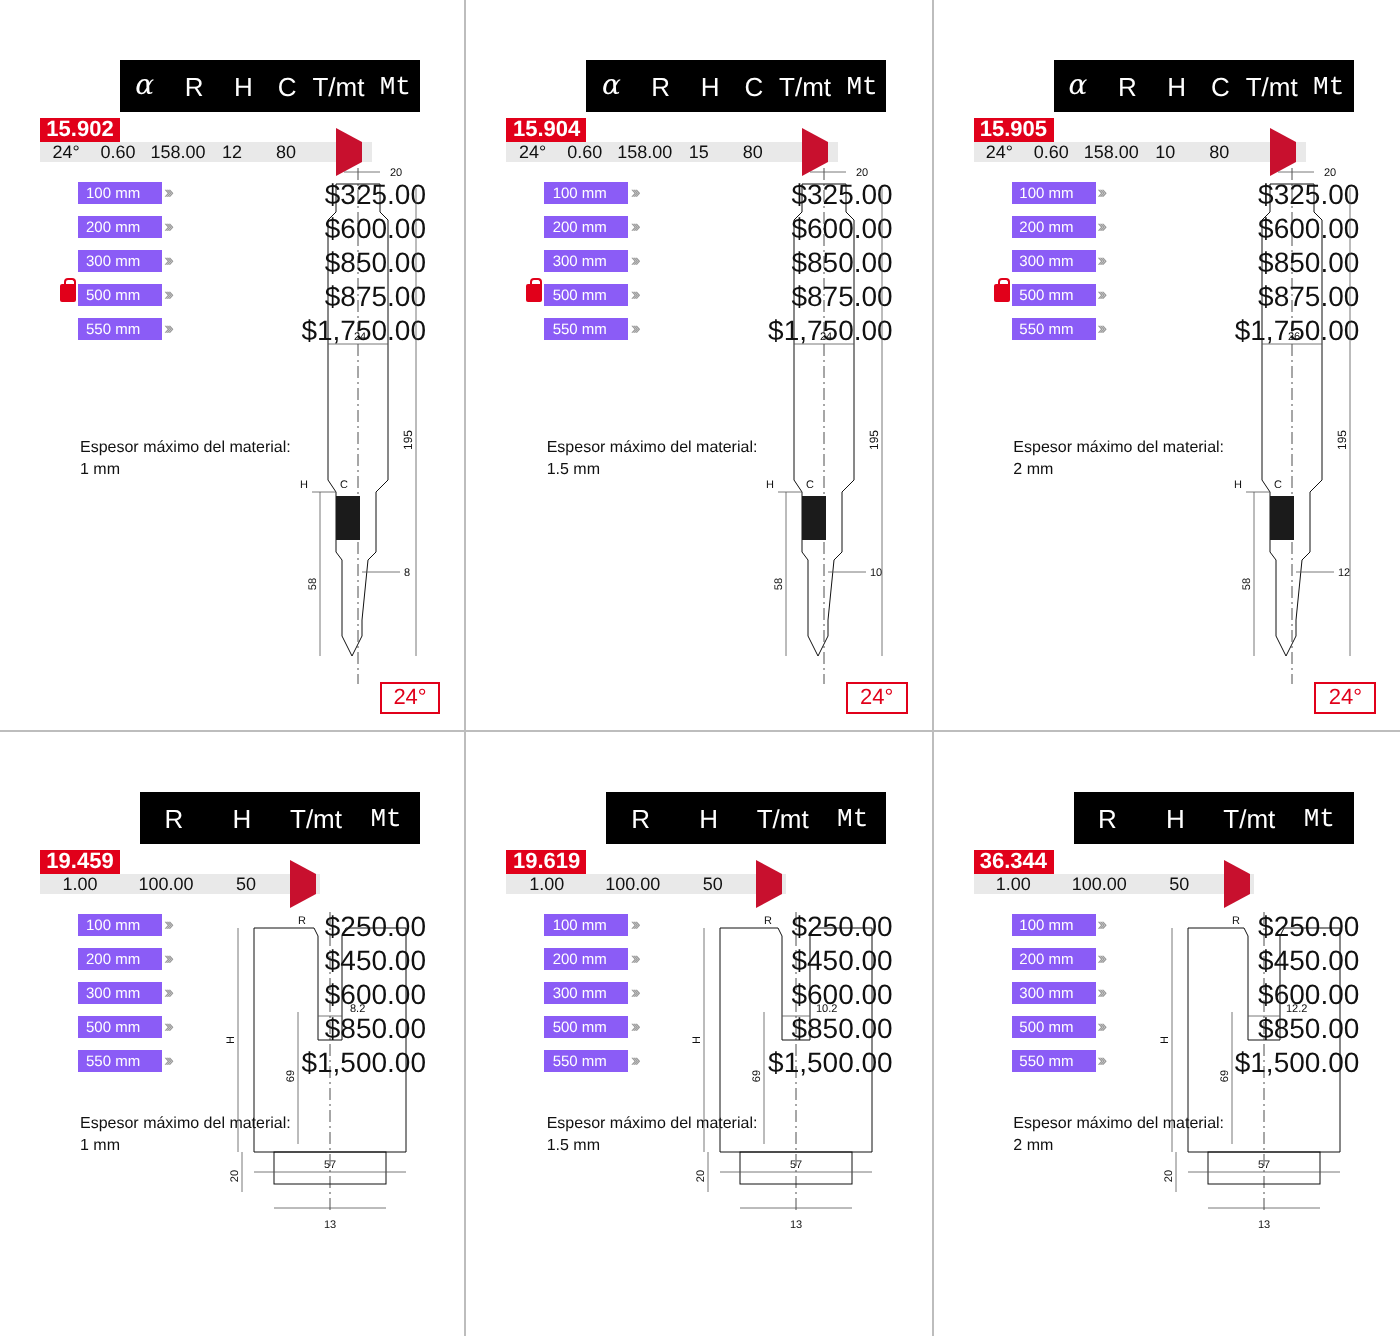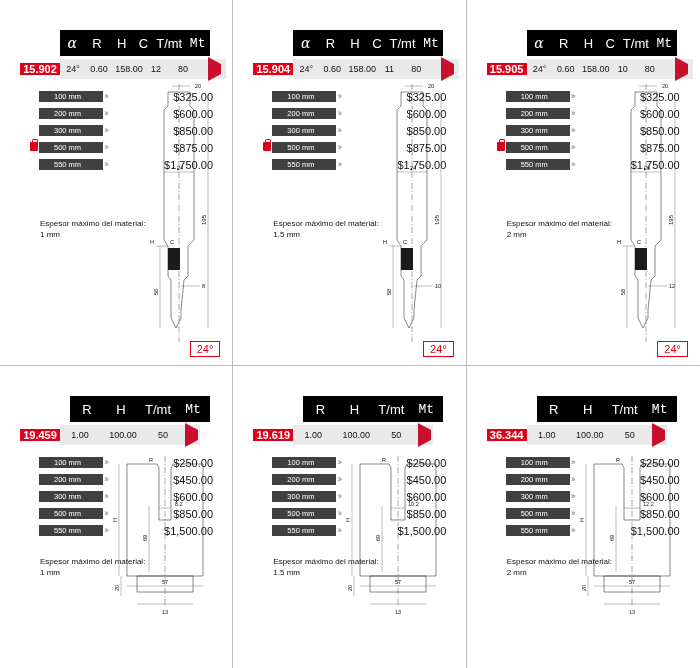--- a/index.html
+++ b/index.html
@@ -49,23 +49,24 @@
   .hdr.b{width:140px;left:70px;top:30px;}
   .hdr.b .c-r{width:34px;}
   .hdr.b .c-h{width:34px;}
   .hdr.b .c-t{width:40px;}
   .hdr.b .c-mt{width:30px;}
 
   
   .vrow{
     position:absolute;
     top:59px;left:20px;
-    display:flex;align-items:center;
+    display:flex;align-items:flex-start;
     height:20px;
     font-size:9px;
+    flex-direction:column;
   }
   .code{
     background:#e1001a;
     color:#fff;
     font-weight:bold;
     font-size:11px;
     width:40px;
     display:flex;align-items:center;justify-content:center;
   }
   .vals{
@@ -113,38 +114,38 @@
     position:relative;
     border-radius:1px;
   }
   .lock:before{
     content:"";position:absolute;
     left:2px;top:-3px;width:4px;height:4px;
     border:1.2px solid #e1001a;border-bottom:none;
     border-radius:2px 2px 0 0;
   }
   .len{
-    background:#404040;
+    background:#8b5cf6;
     color:#fff;
     font-size:7.5px;
-    padding:0 15px;
+    padding:0 4px;
     height:11px;line-height:11px;
     min-width:34px;
     display:flex;align-items:center;
   }
   .chev{
     color:#9a9a9a;
     font-size:9px;
     letter-spacing:-2px;
     margin-left:1px;
     line-height:11px;
   }
   .price{
     margin-left:auto;
-    font-size:11px;
+    font-size:14px;
     color:#111;
     padding-right:2px;
   }
 
   
   .note{
     position:absolute;
     left:40px;
     font-size:8px;
     line-height:11px;
@@ -277,21 +278,21 @@
       <span class="c-c">C</span>
       <span class="c-t">T/mt</span>
       <span class="c-mt">Mt</span>
     </div>
     <div class="vrow">
       <div class="code">15.904</div>
       <div class="vals">
         <span class="v-alpha">24°</span>
         <span class="v-r">0.60</span>
         <span class="v-h">158.00</span>
-        <span class="v-c">11</span>
+        <span class="v-c">15</span>
         <span class="v-t">80</span>
         <span class="v-mt"><i class="tri"></i></span>
       </div>
     </div>
 
     <div class="prices">
       <div class="prow">
         <div class="lockcol"></div>
         <div class="len">100 mm</div>
         <div class="chev">›››</div>

